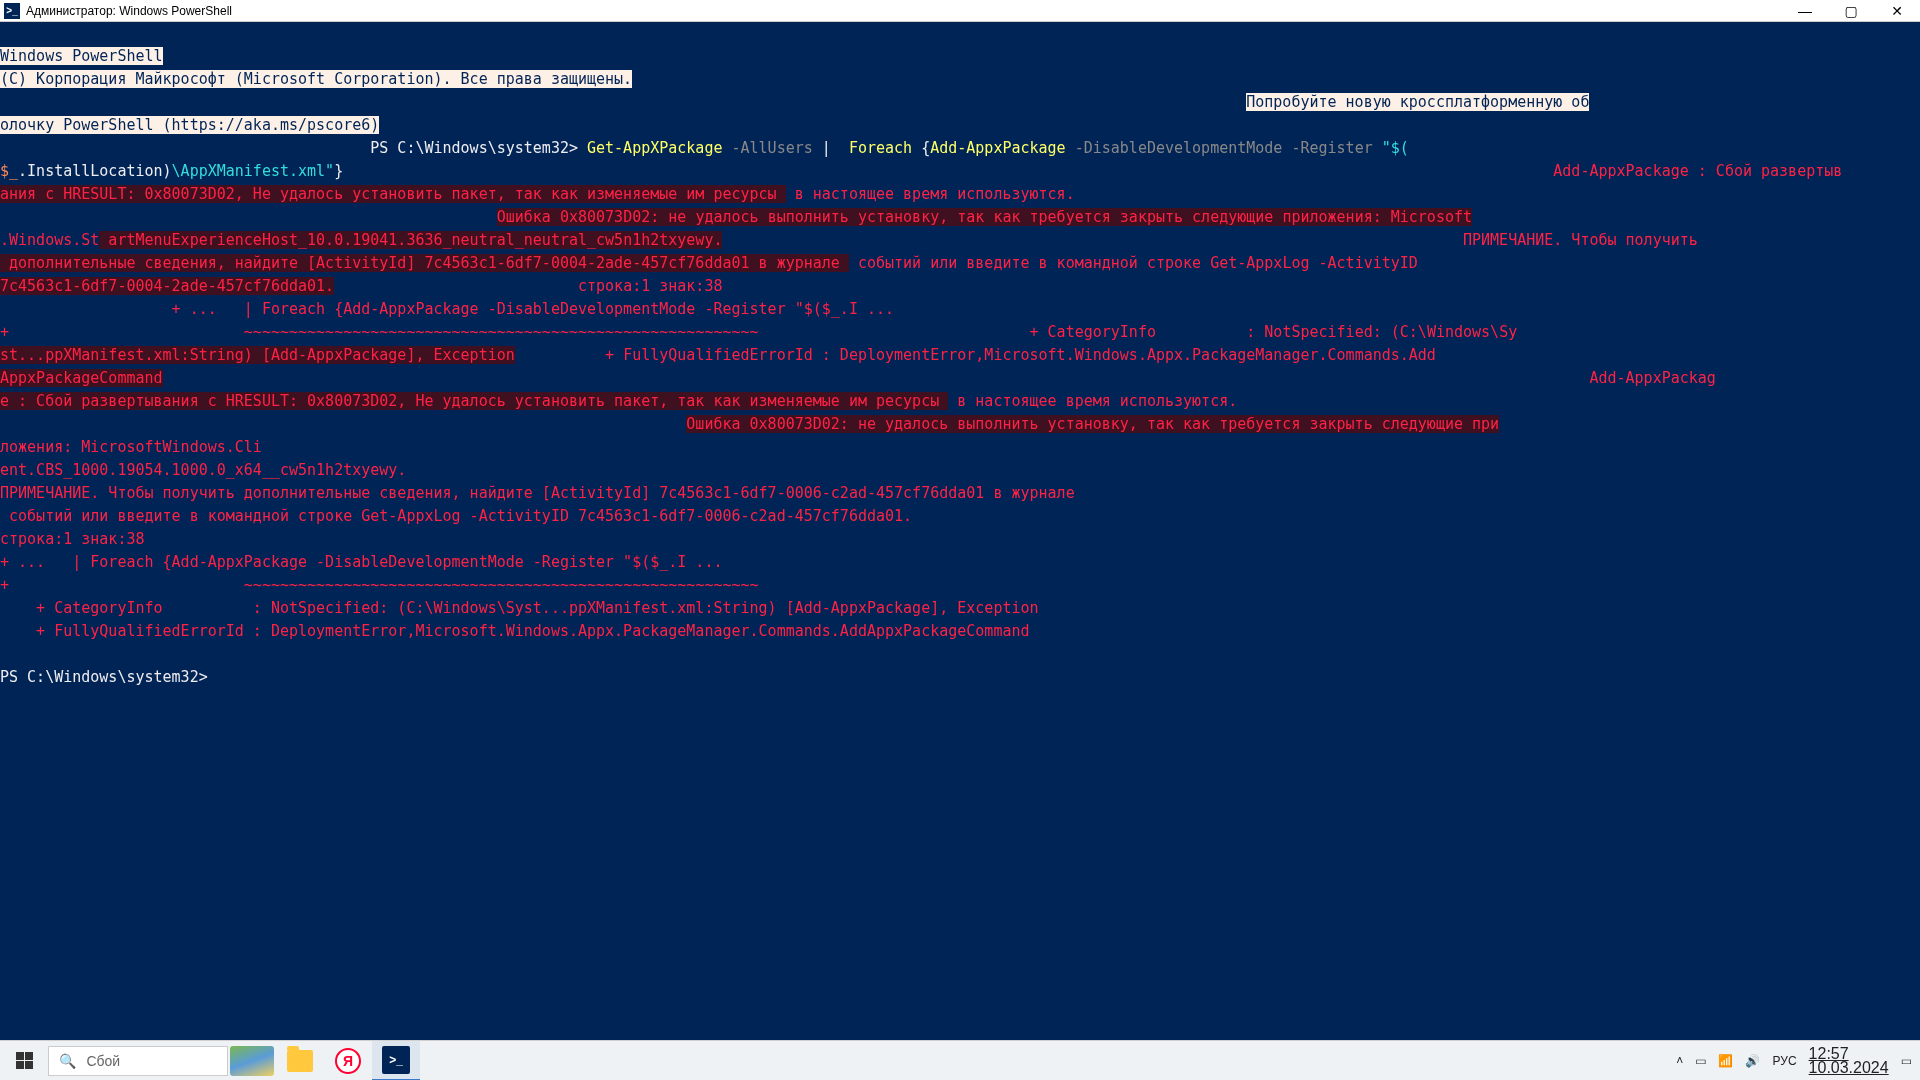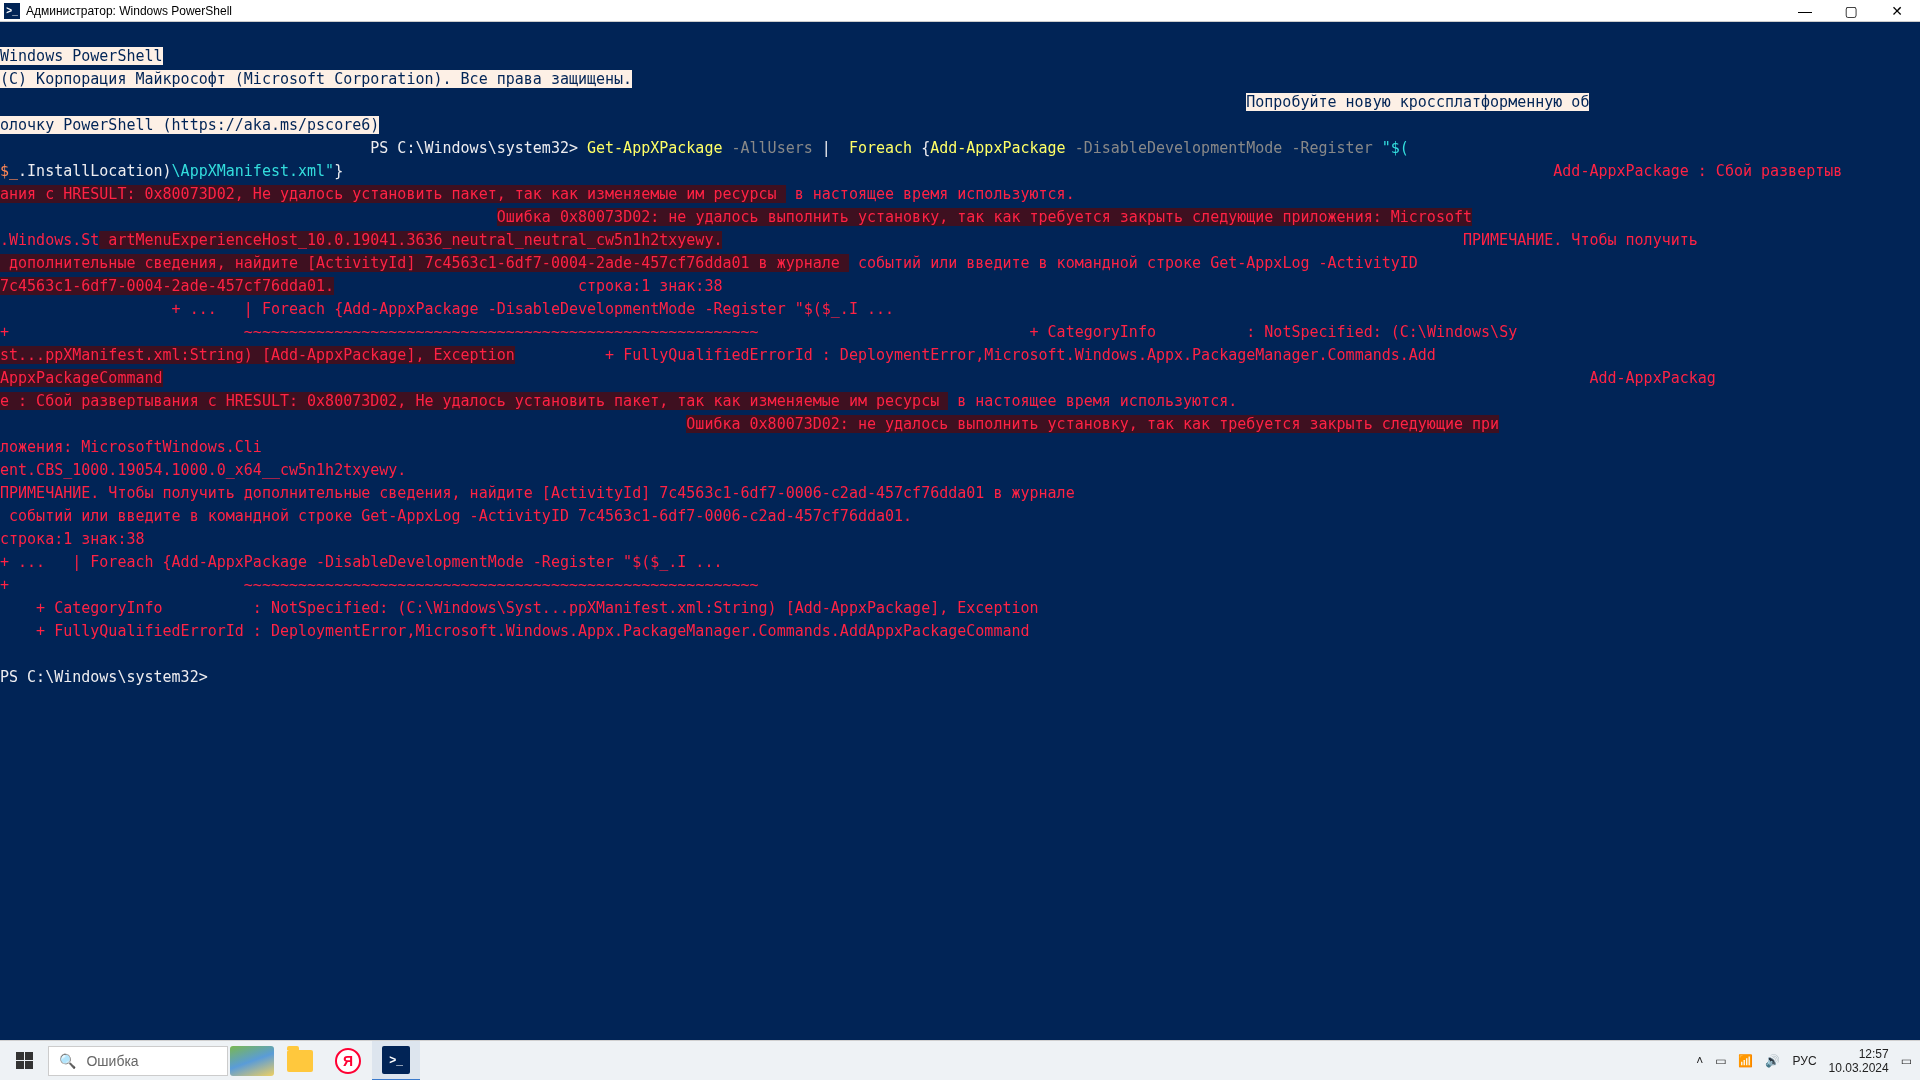--- a/index.html
+++ b/index.html
@@ -94,21 +94,21 @@
     display: flex; align-items: center; justify-content: center;
     font-size: 20px;
   }
   .taskbar .tbicon.active { background: #dde5ee; border-bottom: 2px solid #3a7acc; box-sizing: border-box;}
   .taskbar .tray {
     margin-left: auto;
     display: flex; align-items: center; gap: 12px;
     padding-right: 8px;
     font-size: 12px; color: #222;
   }
-  .taskbar .clock { text-align: right; font-size: 12px; line-height: 14px; }
+  .taskbar .clock { text-align: left; font-size: 16px; line-height: 14px; text-decoration: underline; }
   .task-thumb {
     width: 48px; height: 40px; display:flex; align-items:center; justify-content:center;
   }
   .thumb-img {
     width: 44px; height: 30px;
     background: linear-gradient(160deg, #7ab850 0%, #5a9cd8 50%, #f0d060 100%);
     border-radius: 3px;
   }
   .ps-icon-sq {
     width: 28px; height: 28px; background: #012456; color: #fff;
@@ -166,21 +166,21 @@
   <div class="start">
     <div class="winlogo">
         <div></div>
         <div></div>
         <div></div>
         <div></div>
       </div>
   </div>
   <div class="search">
     <span>🔍</span>
-    <span>Ошибка</span>
+    <span>Сбой</span>
   </div>
   <div class="task-thumb">
       <div class="thumb-img"></div>
     </div>
   <div class="tbicon">
       <div class="folder-icon"></div>
     </div>
   <div class="tbicon">
       <div class="y-icon">Я</div>
     </div>

